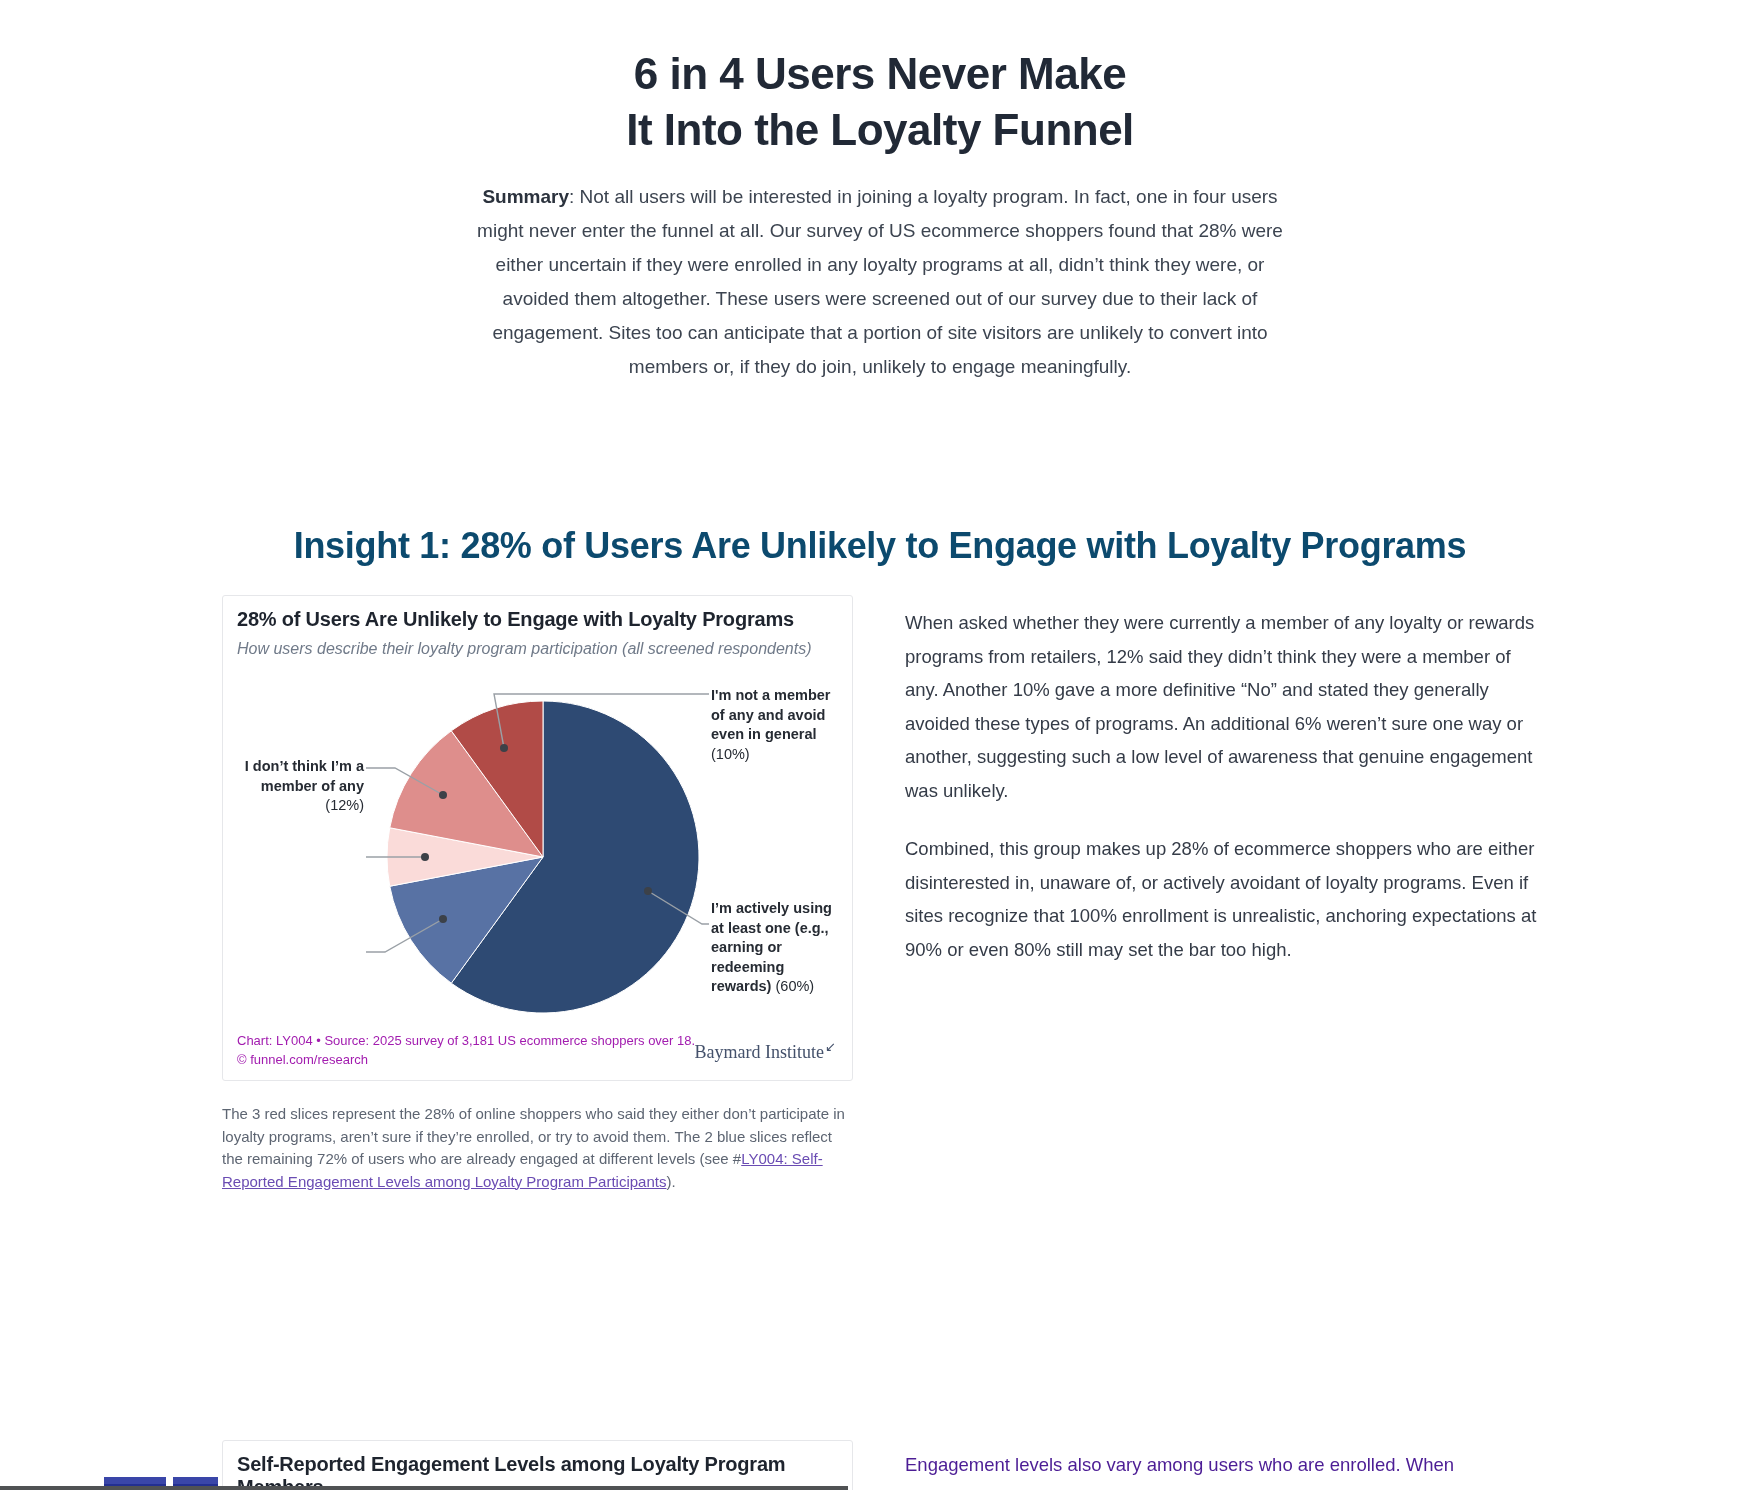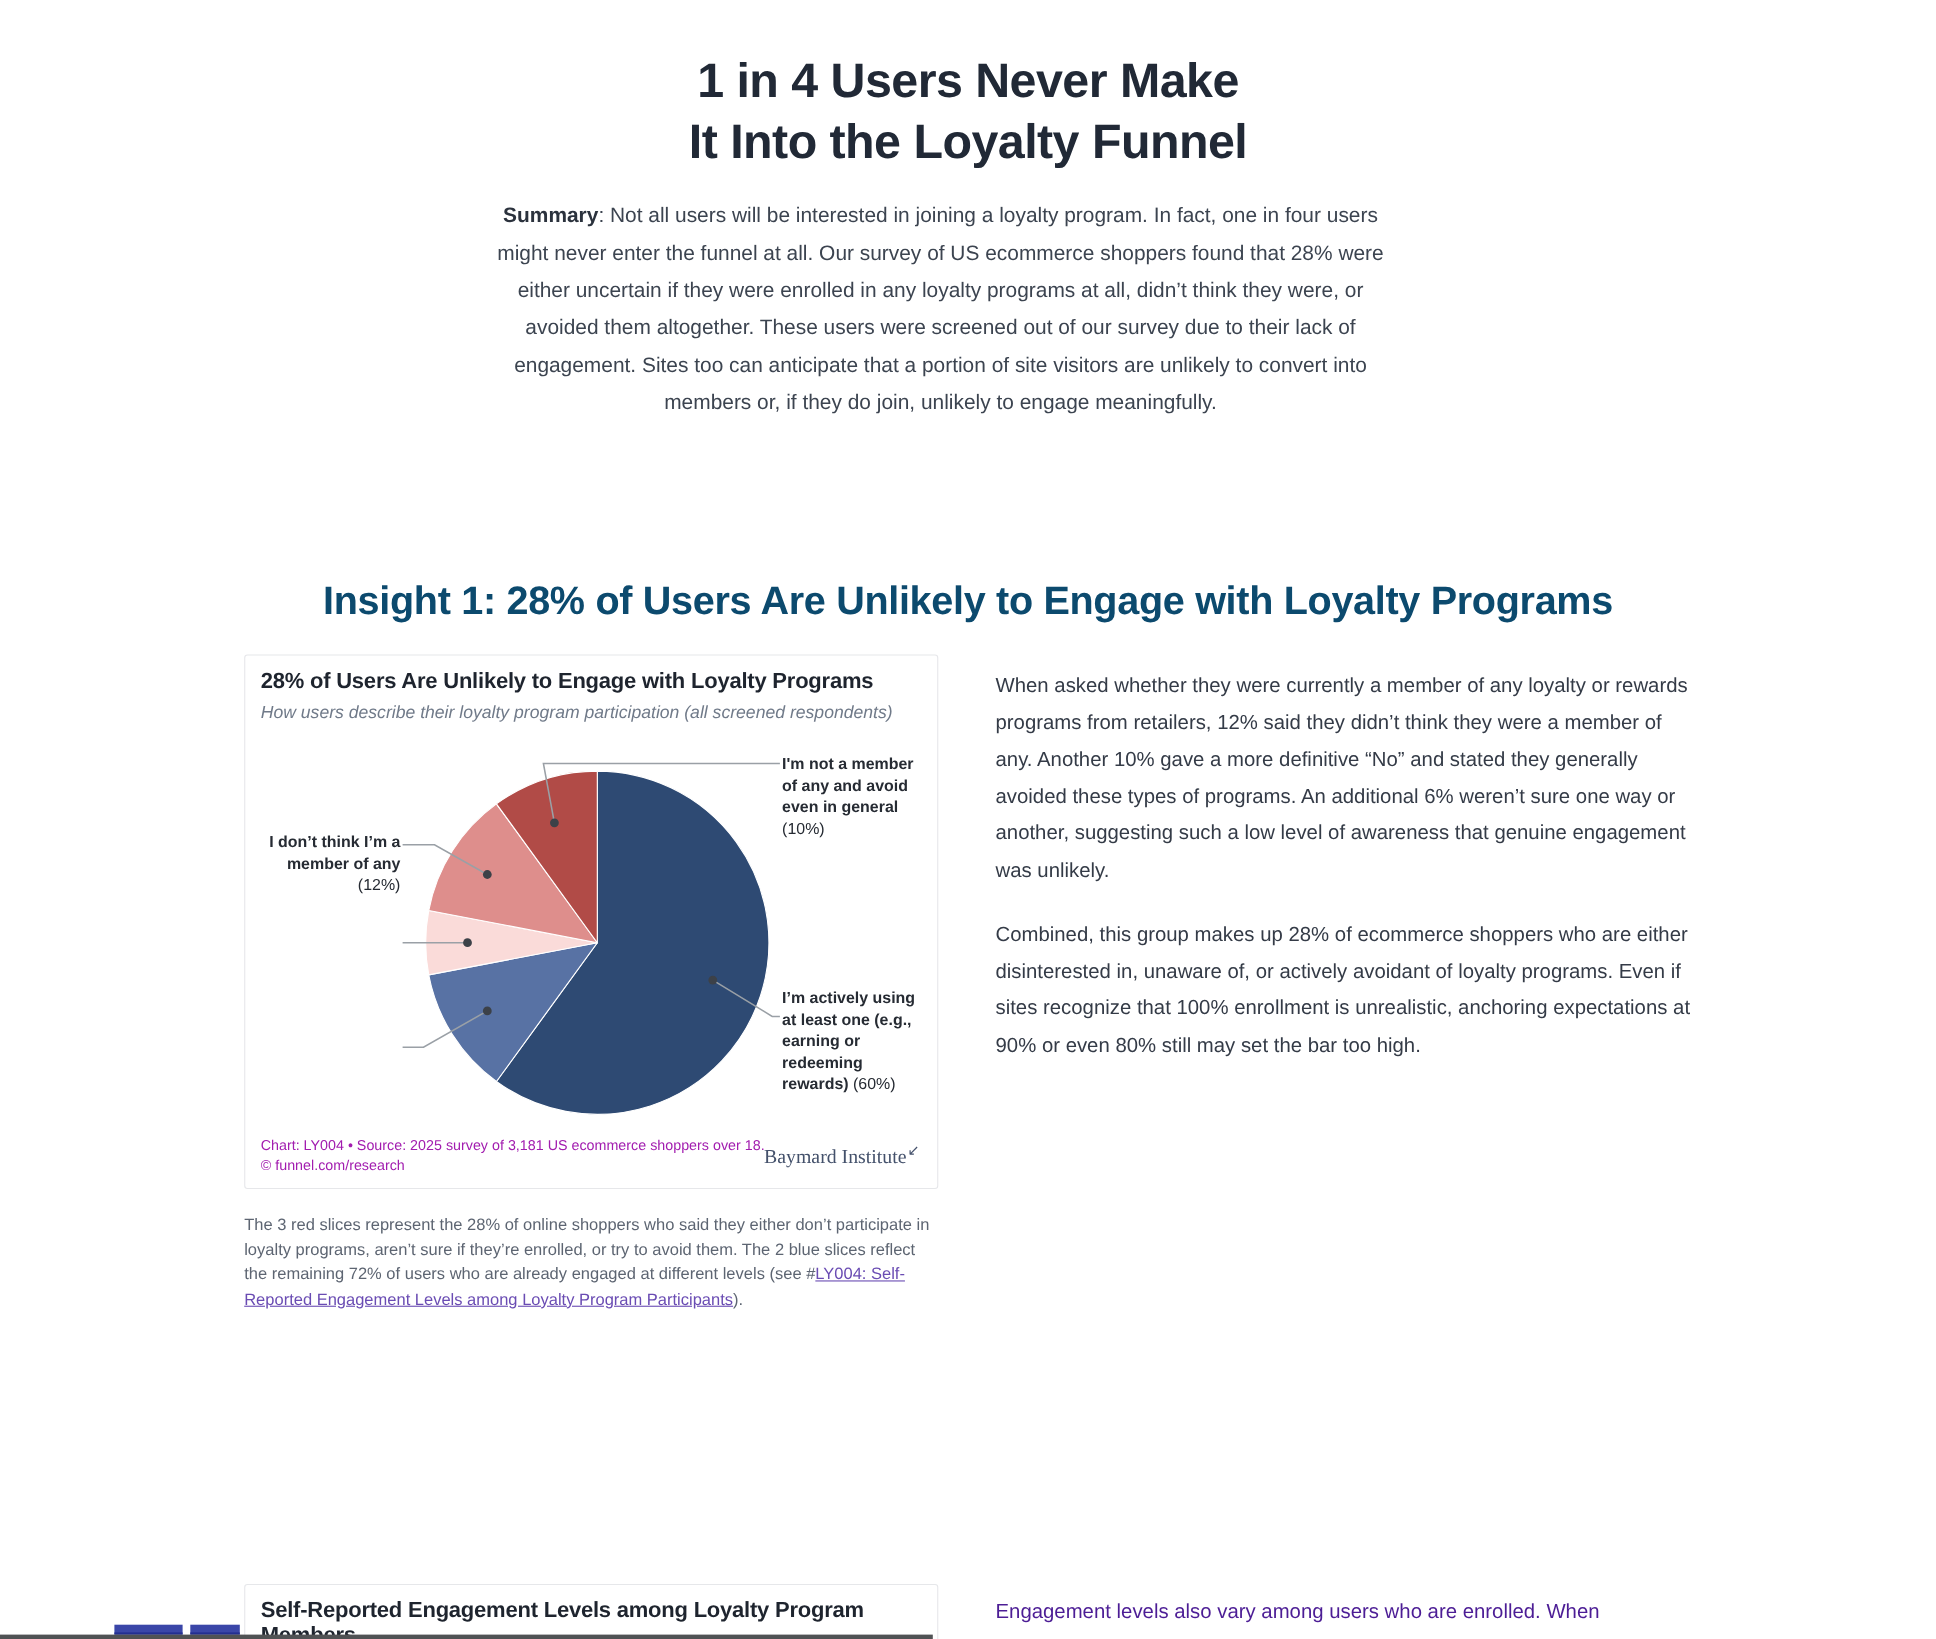--- a/index.html
+++ b/index.html
@@ -2,21 +2,21 @@
 <html><head>
 <meta charset="utf-8">
 <style>
   html,body{margin:0;padding:0;background:#fff;}
   .page{position:relative;width:1760px;height:1490px;background:#ffffff;overflow:hidden;
         font-family:"Liberation Sans","DejaVu Sans",sans-serif;color:#39404c;}
 
   .page-title{position:absolute;left:0;top:46px;width:1760px;margin:0;text-align:center;
       font-size:44px;line-height:56px;font-weight:600;color:#212936;letter-spacing:-0.5px;}
 
-  .summary{position:absolute;left:440px;top:180px;width:830px;margin:0;text-align:center;
+  .summary{position:absolute;left:465px;top:180px;width:830px;margin:0;text-align:center;
       font-size:19px;line-height:34px;color:#3c4450;}
   .summary b{color:#2b323d;}
 
   .insight-heading{position:absolute;left:0;width:1760px;margin:0;text-align:center;
       font-size:36px;line-height:42px;font-weight:600;color:#0c4a6e;letter-spacing:-0.3px;}
   .h-insight1{top:525px;}
   .h-insight2{top:1367px;}
 
   .card{position:absolute;background:#fff;border:1px solid #e6e7ea;border-radius:3px;box-sizing:border-box;}
   .card1{left:222px;top:595px;width:631px;height:486px;}
@@ -58,21 +58,21 @@
   .clip-frag{position:absolute;left:104px;top:1477px;height:9px;display:flex;gap:7px;align-items:flex-end;}
   .clip-frag i{display:block;height:7px;background:#3a46a8;border-bottom:2px solid #232f91;}
   .clip-frag .f1{width:62px;}
   .clip-frag .f2{width:45px;}
 </style>
 </head>
 <body>
 
 <div class="page">
 
-  <h1 class="page-title"><span>1 in 4 Users Never Make</span><br><span>It Into the Loyalty Funnel</span></h1>
+  <h1 class="page-title"><span>6 in 4 Users Never Make</span><br><span>It Into the Loyalty Funnel</span></h1>
 
   <p class="summary"><b>Summary</b><span>: Not all users will be interested in joining a loyalty program. In fact, one in four users might never enter the funnel at all. Our survey of US ecommerce shoppers found that 28% were either uncertain if they were enrolled in any loyalty programs at all, didn’t think they were, or avoided them altogether. These users were screened out of our survey due to their lack of engagement. Sites too can anticipate that a portion of site visitors are unlikely to convert into members or, if they do join, unlikely to engage meaningfully.</span></p>
 
   <h2 class="insight-heading h-insight1">Insight 1: 28% of Users Are Unlikely to Engage with Loyalty Programs</h2>
 
   <section class="card card1">
     <div class="card-title">28% of Users Are Unlikely to Engage with Loyalty Programs</div>
     <div class="card-subtitle">How users describe their loyalty program participation (all screened respondents)</div>
 
     <svg class="pie-svg" width="631" height="486" viewBox="0 0 631 486">

